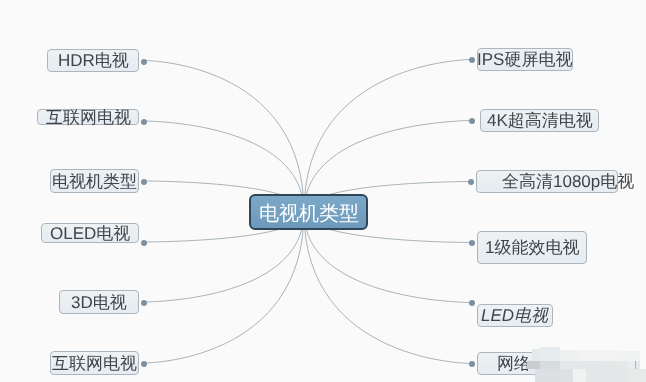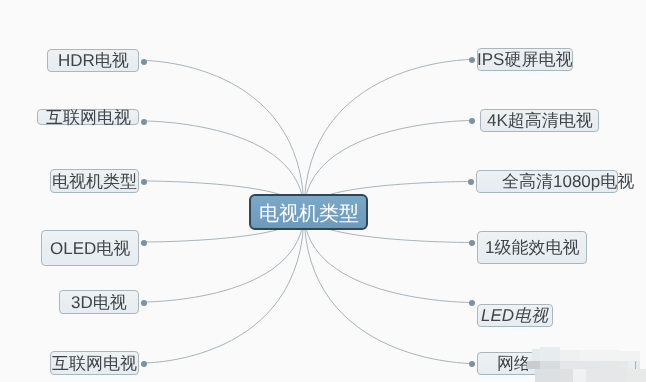--- a/index.html
+++ b/index.html
@@ -22,21 +22,21 @@
        background:linear-gradient(180deg,#7ca8c7 0%,#74a1c1 50%,#6d9aba 100%);
        color:#ffffff;z-index:10;}
   .center-node .label{font-size:20px;line-height:1;will-change:transform;position:relative;top:2px;}
 
   .dot{position:absolute;width:6px;height:6px;border-radius:50%;background:#7e919f;z-index:6;}
 
   
   #node-left-0{left:47px;top:49px;width:92px;height:23px;}
   #node-left-1{left:37px;top:109px;width:102px;height:16px;}
   #node-left-2{left:50px;top:169px;width:89px;height:24px;}
-  #node-left-3{left:41px;top:230px;width:98px;height:36px;}
+  #node-left-3{left:41px;top:223px;width:98px;height:20px;}
   #node-left-4{left:59px;top:290px;width:80px;height:24px;}
   #node-left-5{left:50px;top:351px;width:89px;height:24px;}
   
   #node-right-0{left:477px;top:48px;width:96px;height:23px;}
   #node-right-1{left:480px;top:109px;width:119px;height:23px;}
   #node-right-2{left:476px;top:170px;width:142px;height:23px;padding-left:42px;}
   #node-right-3{left:477px;top:231px;width:110px;height:33px;}
   #node-right-4{left:477px;top:304px;width:76px;height:23px;font-style:italic;}
   #node-right-5{left:477px;top:352px;width:159px;height:23px;
                 justify-content:flex-start;padding-left:19px;}

